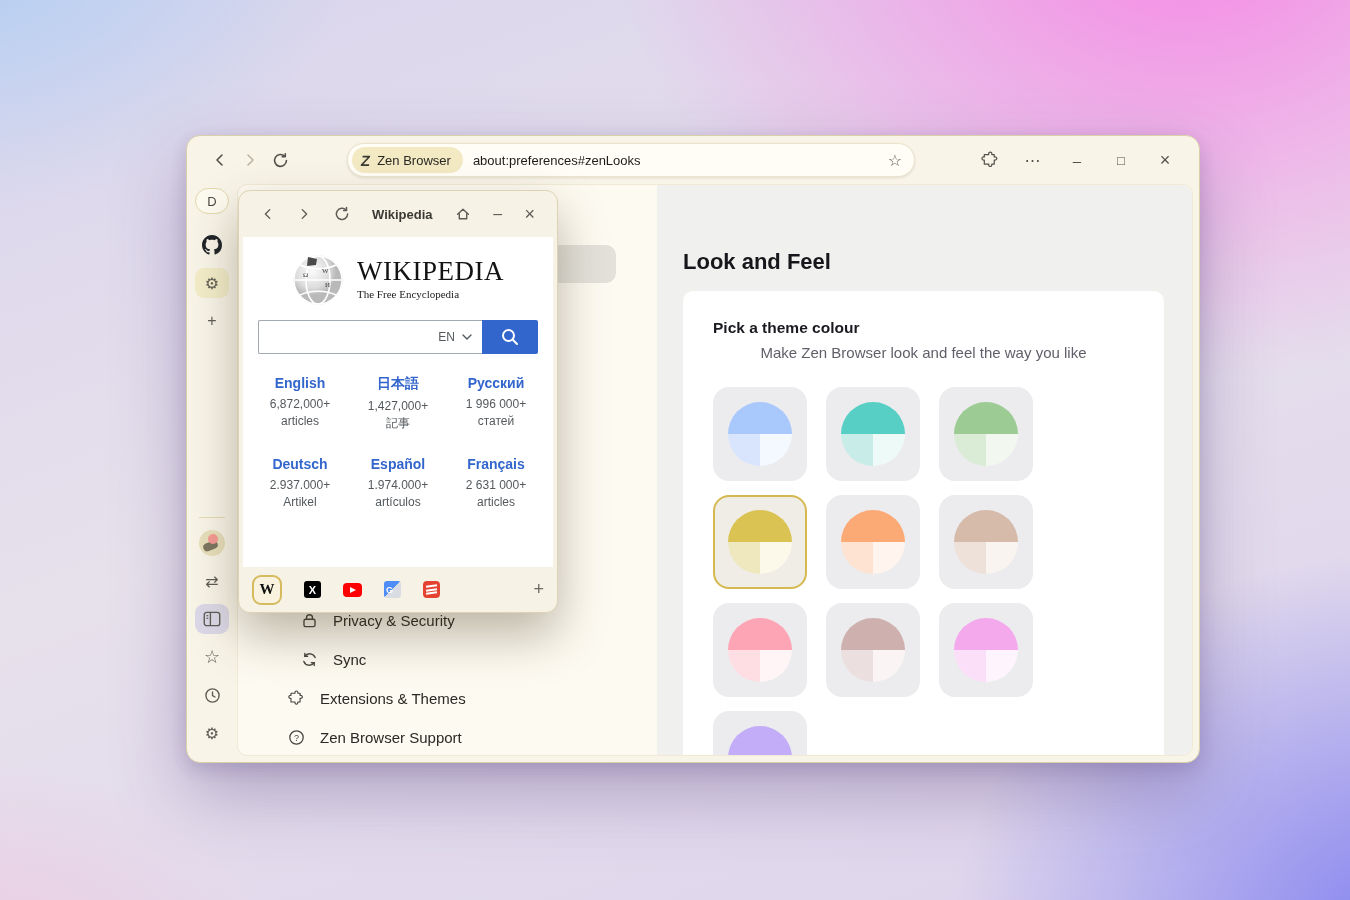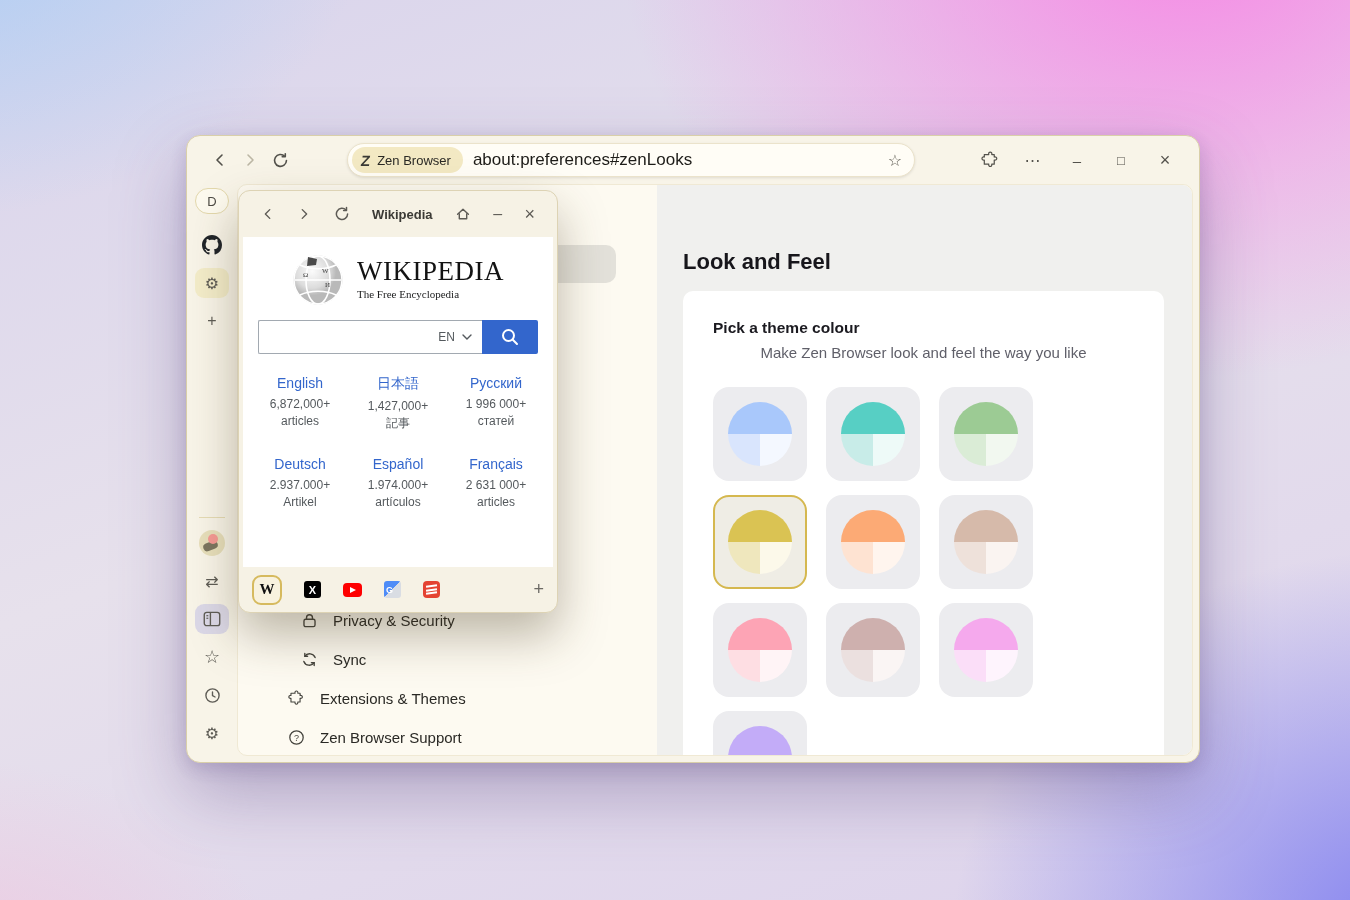--- a/index.html
+++ b/index.html
@@ -24,21 +24,21 @@
   .toolbar { height:48px; display:flex; align-items:center; padding:0 18px; }
   .tb-btn { width:30px; height:30px; border-radius:8px; display:flex; align-items:center; justify-content:center; color:#53514b; }
   .tb-btn.disabled { color:#bcb6a4; }
   .url-bar {
     margin-left:52px; width:568px; height:34px; background:#fffdf6;
     border:1px solid #ebe3cb; border-radius:17px; display:flex; align-items:center;
     padding:0 12px 0 4px; box-shadow:0 1px 3px rgba(0,0,0,.10);
   }
   .site-badge { background:#f3e9c3; border-radius:14px; height:26px; display:flex; align-items:center; gap:7px; padding:0 12px 0 9px; font-size:13px; color:#2b2a25; }
   .zen-logo { font-weight:800; font-size:15px; transform:skewX(-8deg); color:#3a3a35; }
-  .url-text { margin-left:10px; font-size:17px; color:#1d1c18; flex:1; white-space:nowrap; }
+  .url-text { margin-left:10px; font-size:13px; color:#1d1c18; flex:1; white-space:nowrap; }
   .glyph-star { font-size:16px; color:#5a584f; }
   .tb-right { margin-left:auto; display:flex; align-items:center; gap:12px; color:#504e48; }
   .tb-right .tb-btn { width:32px; }
   .glyph-ellipsis { font-size:16px; letter-spacing:1px; }
   .glyph-min { font-size:15px; } .glyph-max { font-size:13px; } .glyph-close { font-size:18px; }
 
   
   .window-body { display:flex; height:578px; }
   .side { width:50px; display:flex; flex-direction:column; align-items:center; padding:4px 0 10px; }
   .ws-pill { width:34px; height:26px; border:1px solid #e3d8ac; border-radius:13px; background:#fdfaef; display:flex; align-items:center; justify-content:center; font-size:13px; color:#4d4b45; margin-bottom:12px; }
@@ -77,21 +77,21 @@
   .mini-toolbar { height:46px; display:flex; align-items:center; justify-content:space-between; padding:0 22px; color:#5d5b55; }
   .mini-title { font-size:13px; font-weight:700; color:#3b3a35; }
   .wiki-content { margin:0 4px; background:#fff; height:330px; overflow:hidden; }
   .wiki-head { display:flex; align-items:center; justify-content:center; gap:13px; margin-top:16px; }
   .wiki-wordmark { font-family:"Liberation Serif",serif; font-size:27px; color:#131313; letter-spacing:.5px; line-height:1; }
   .wiki-tag { font-family:"Liberation Serif",serif; font-size:11px; color:#202122; margin-top:3px; }
   .wiki-search { display:flex; margin:15px 15px 0; height:34px; }
   .wiki-input { flex:1; border:1px solid #a2a9b1; border-right:none; border-radius:2px 0 0 2px; display:flex; align-items:center; justify-content:flex-end; padding-right:10px; gap:7px; color:#54595d; font-size:12px; background:#fff; }
   .wiki-btn { width:56px; background:#3366cc; border-radius:0 2px 2px 0; display:flex; align-items:center; justify-content:center; }
   .wiki-langs { display:grid; grid-template-columns:repeat(3,1fr); row-gap:23px; margin:21px 8px 0; text-align:center; }
-  .lang-name { color:#3366cc; font-weight:400; font-size:14px; }
+  .lang-name { color:#3366cc; font-weight:700; font-size:14px; }
   .lang-count { font-size:12px; color:#54595d; margin-top:5px; line-height:1.45; }
   .fav-row { height:45px; display:flex; align-items:center; padding:0 13px; gap:22px; }
   .fav-wiki { width:30px; height:30px; border:2px solid #d6ba5e; background:#f8f2de; border-radius:9px; display:flex; align-items:center; justify-content:center; font-family:"Liberation Serif",serif; font-weight:700; font-size:15px; color:#111; }
   .fav-x { width:17px; height:17px; background:#000; border-radius:3px; color:#fff; font-size:11px; font-weight:700; display:flex; align-items:center; justify-content:center; }
   .fav-yt { width:19px; height:14px; background:#fe0000; border-radius:4px; position:relative; }
   .fav-yt::after { content:""; position:absolute; left:7px; top:4px; border-left:6px solid #fff; border-top:3.5px solid transparent; border-bottom:3.5px solid transparent; }
   .fav-tr { width:17px; height:17px; border-radius:3px; background:linear-gradient(135deg,#4e8cf7 50%, #d9dde3 50%); color:#fff; font-size:9px; font-weight:700; display:flex; align-items:center; padding-left:2px; }
   .fav-td { width:17px; height:17px; background:#e44332; border-radius:4px; display:flex; flex-direction:column; justify-content:center; align-items:center; gap:2px; }
   .fav-td i { width:11px; height:1.6px; background:#fff; transform:rotate(-7deg); }
   .fav-plus { margin-left:auto; color:#6c6a64; font-size:18px; }

